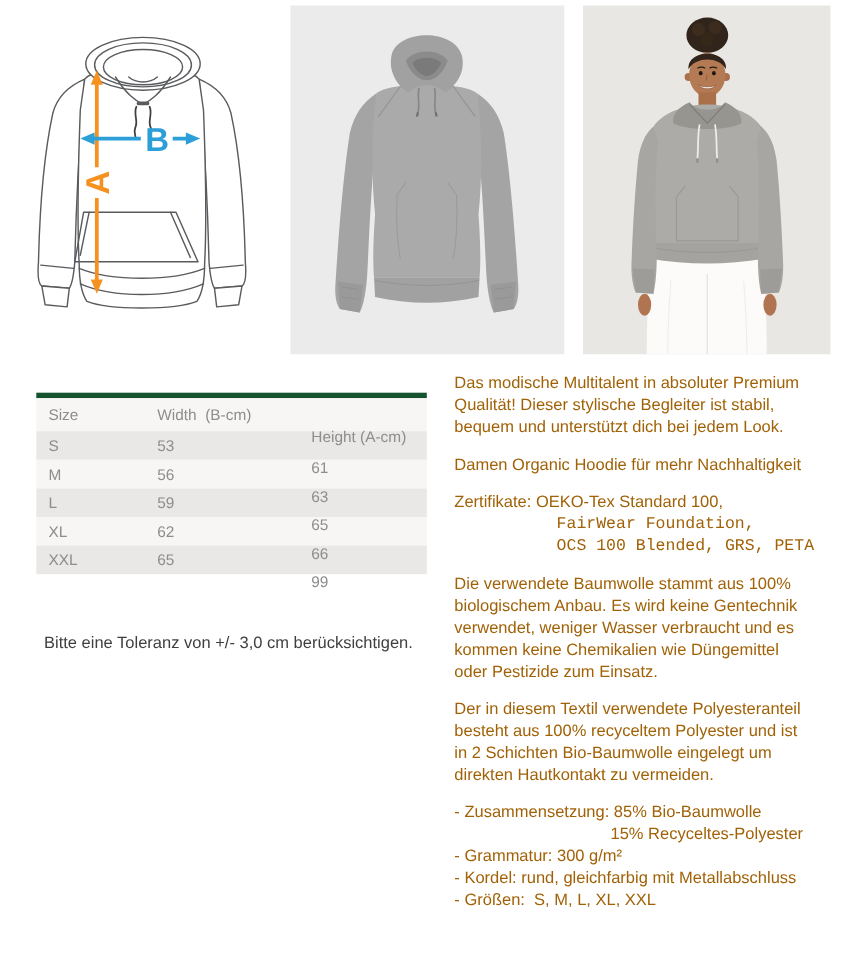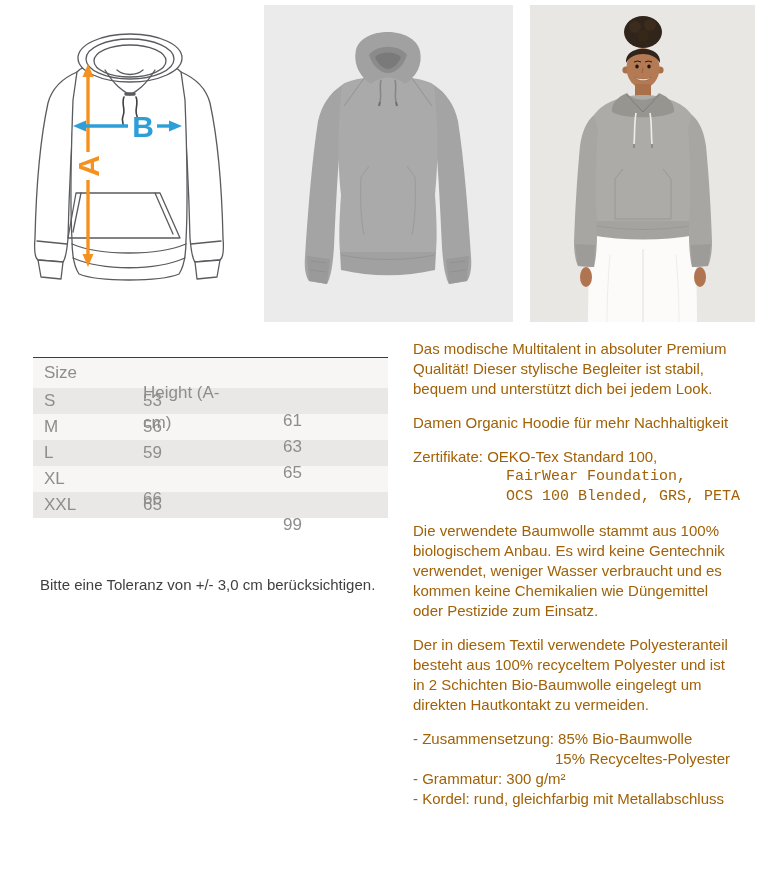--- a/index.html
+++ b/index.html
@@ -6,22 +6,22 @@
   .page{position:relative;width:777px;height:873px;background:#ffffff;overflow:hidden;
         font-family:"Liberation Sans","DejaVu Sans",sans-serif;color:#3f3f3f;}
 
   
   .diagram-box{position:absolute;left:23px;top:28px;width:212px;height:256px;}
   .photo-flat{position:absolute;left:264px;top:5px;width:249px;height:317px;background:#ebebeb;}
   .photo-model{position:absolute;left:530px;top:5px;width:225px;height:317px;background:#e9e7e4;}
   .photo-flat svg,.photo-model svg,.diagram-box svg{display:block;width:100%;height:100%;}
 
   
-  .size-table{position:absolute;left:33px;top:357px;width:355px;font-size:17px;color:#8d8d8d;
-              border-top:1px solid #14532d;}
+  .size-table{position:absolute;left:33px;top:357px;width:355px;font-size:14px;color:#8d8d8d;
+              border-top:5px solid #14532d;}
   .trow{display:flex;}
   .trow.header{background:#f7f6f4;height:30px;line-height:30px;}
   .trow.shaded{background:#e9e8e6;}
   .trow.light{background:#f7f6f4;}
   .trow:not(.header){height:26px;line-height:26px;}
   .tcell{white-space:pre-wrap;}
   .tcell.c1{width:110px;padding-left:11px;box-sizing:border-box;}
   .tcell.c2{width:140px;}
   .tcell.c3{width:104px;margin-top:20px;}
 
@@ -208,39 +208,41 @@
         <path d="M 106,108 C 104,119 105,129 104,139"></path>
         <path d="M 120,108 C 122,119 121,129 122,139"></path>
         <path d="M 104,139 L 104,143 M 122,139 L 122,143" stroke="#8f8d8a" stroke-width="2"></path>
       </g>
     </svg>
   </div>
 
   <div class="size-table">
     <div class="trow header">
       <span class="tcell c1">Size</span>
+      <span class="tcell c2">Width  (B-cm)</span>
       <span class="tcell c3">Height (A-cm)</span>
     </div>
     <div class="trow shaded">
       <span class="tcell c1">S</span>
       <span class="tcell c2">53</span>
       <span class="tcell c3">61</span>
     </div>
     <div class="trow light">
       <span class="tcell c1">M</span>
       <span class="tcell c2">56</span>
       <span class="tcell c3">63</span>
     </div>
     <div class="trow shaded">
       <span class="tcell c1">L</span>
       <span class="tcell c2">59</span>
       <span class="tcell c3">65</span>
     </div>
     <div class="trow light">
       <span class="tcell c1">XL</span>
+      <span class="tcell c2">62</span>
       <span class="tcell c3">66</span>
     </div>
     <div class="trow shaded">
       <span class="tcell c1">XXL</span>
       <span class="tcell c2">65</span>
       <span class="tcell c3">99</span>
     </div>
   </div>
 
   <div class="tolerance">Bitte eine Toleranz von +/- 3,0 cm berücksichtigen.</div>
@@ -270,16 +272,17 @@
       <span class="line" style="display:block">Der in diesem Textil verwendete Polyesteranteil</span>
       <span class="line" style="display:block">besteht aus 100% recyceltem Polyester und ist</span>
       <span class="line" style="display:block">in 2 Schichten Bio-Baumwolle eingelegt um</span>
       <span class="line" style="display:block">direkten Hautkontakt zu vermeiden.</span>
     </p>
     <p>
       <span class="line" style="display:block">- Zusammensetzung: 85% Bio-Baumwolle</span>
       <span class="line indent-spec" style="display:block">15% Recyceltes-Polyester</span>
       <span class="line" style="display:block">- Grammatur: 300 g/m²</span>
       <span class="line" style="display:block">- Kordel: rund, gleichfarbig mit Metallabschluss</span>
+      <span class="line" style="display:block">- Größen:  S, M, L, XL, XXL</span>
     </p>
   </div>
 
 </div>
 
 </body></html>

